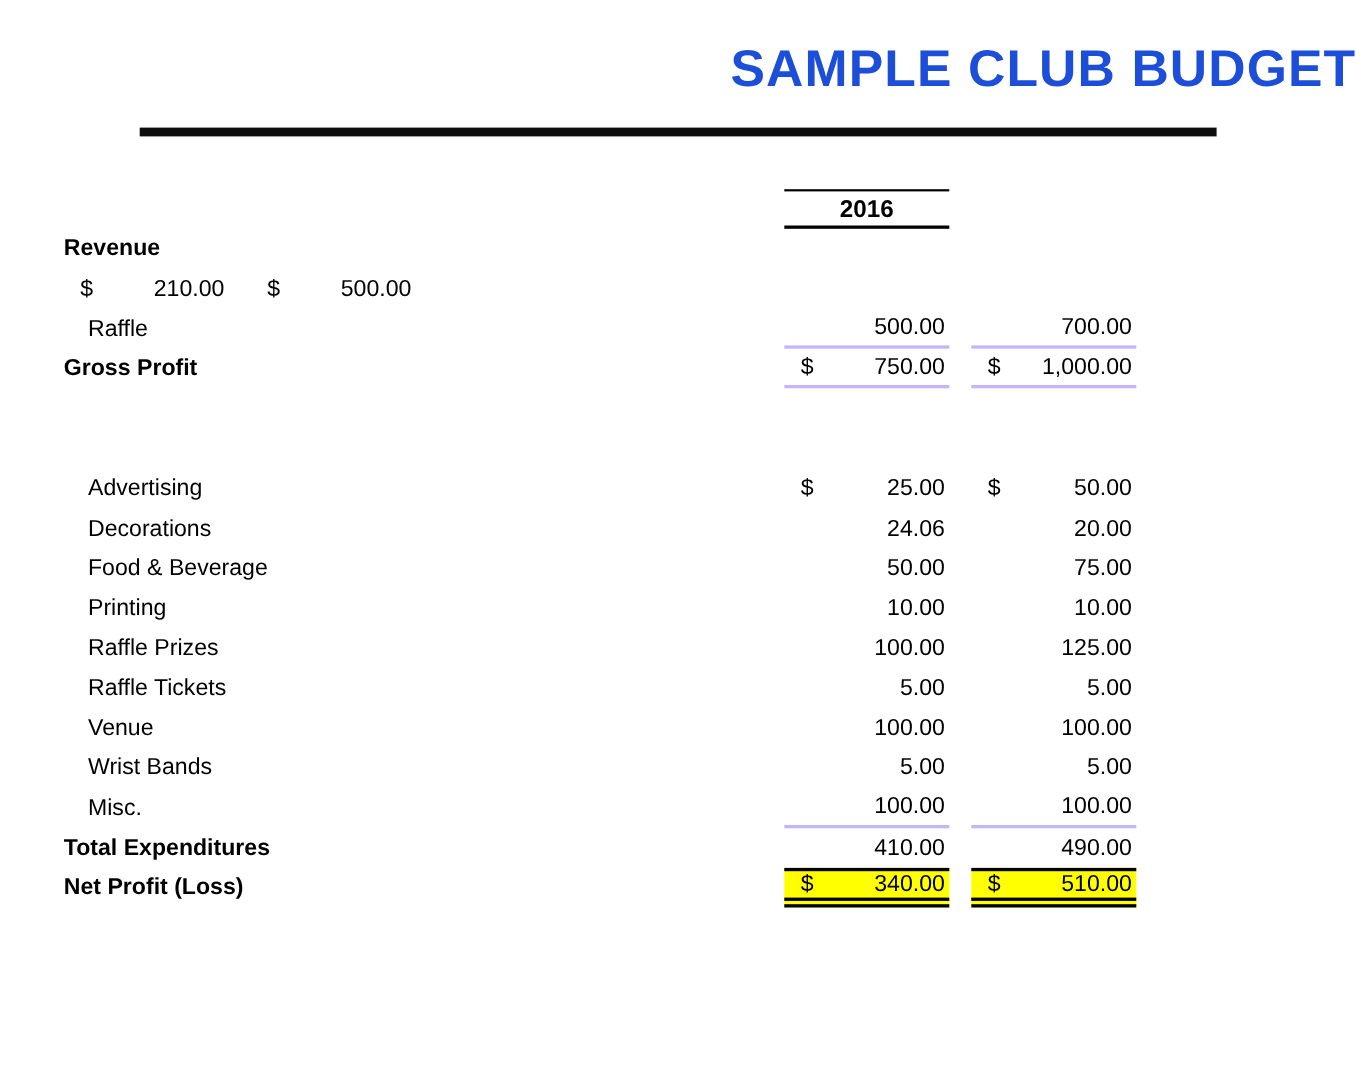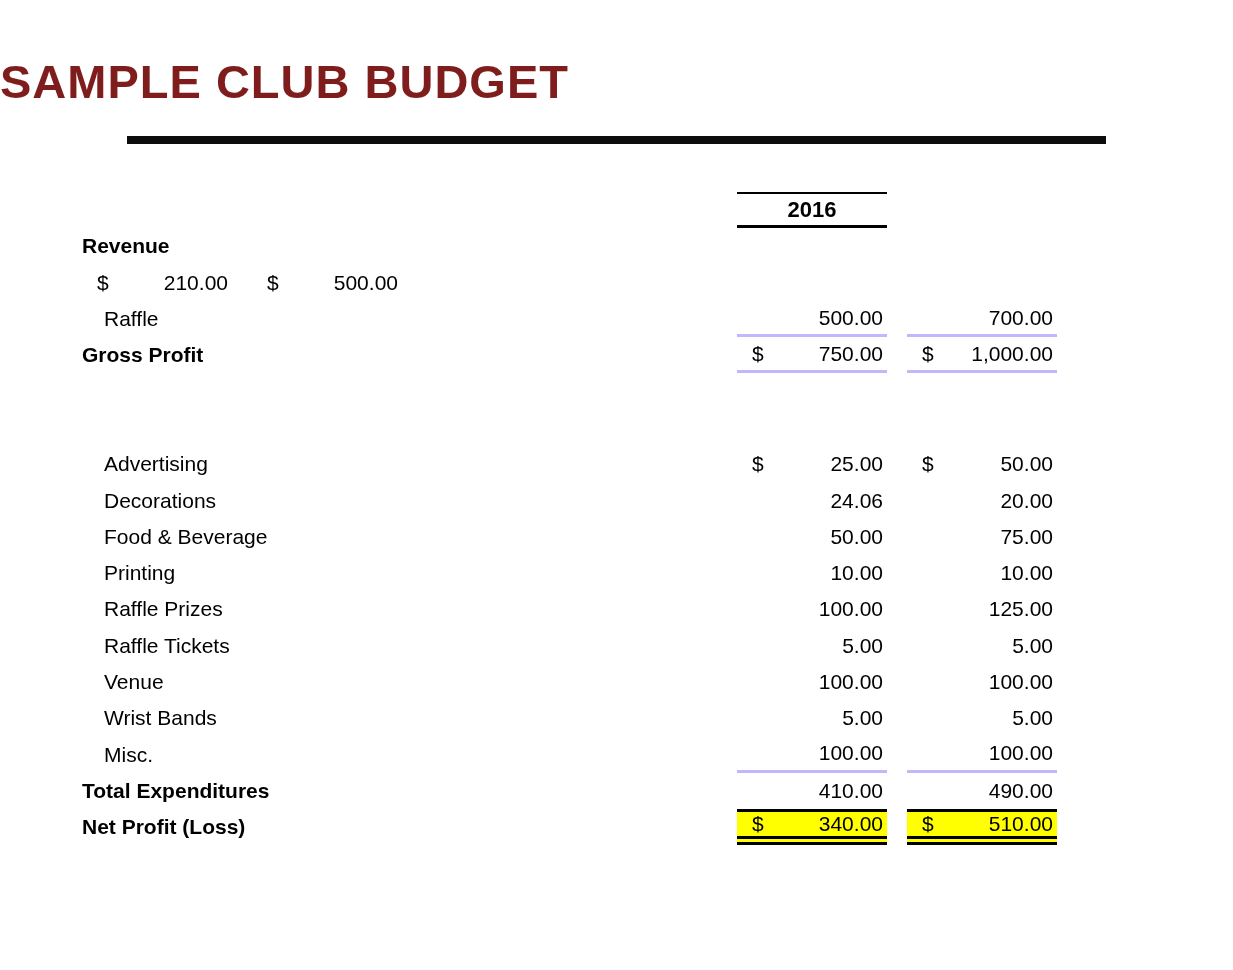--- a/index.html
+++ b/index.html
@@ -10,37 +10,37 @@
     color: #000000;
     overflow: hidden;
   }
   .page {
     position: relative;
     width: 1233px; height: 970px;
     background: #ffffff;
   }
   .title {
     margin: 0;
-    padding-top: 56px;
+    padding-top: 36px;
     font-size: 47px;
     line-height: 52px;
     font-weight: bold;
-    text-align: left;
+    text-align: right;
     letter-spacing: 1px;
-    color: #7f1d1d;
+    color: #1d4ed8;
   }
   .title-rule {
     margin-top: 28px;
     margin-left: 127px;
     width: 979px;
     height: 8px;
     background: #0d0d0d;
   }
   .budget-table {
-    margin-left: 82px;
+    margin-left: 58px;
     margin-top: 48px;
     width: 975px;
     font-size: 21px;
   }
   .row {
     display: flex;
     align-items: center;
     height: 36.3px;
   }
   .label {

